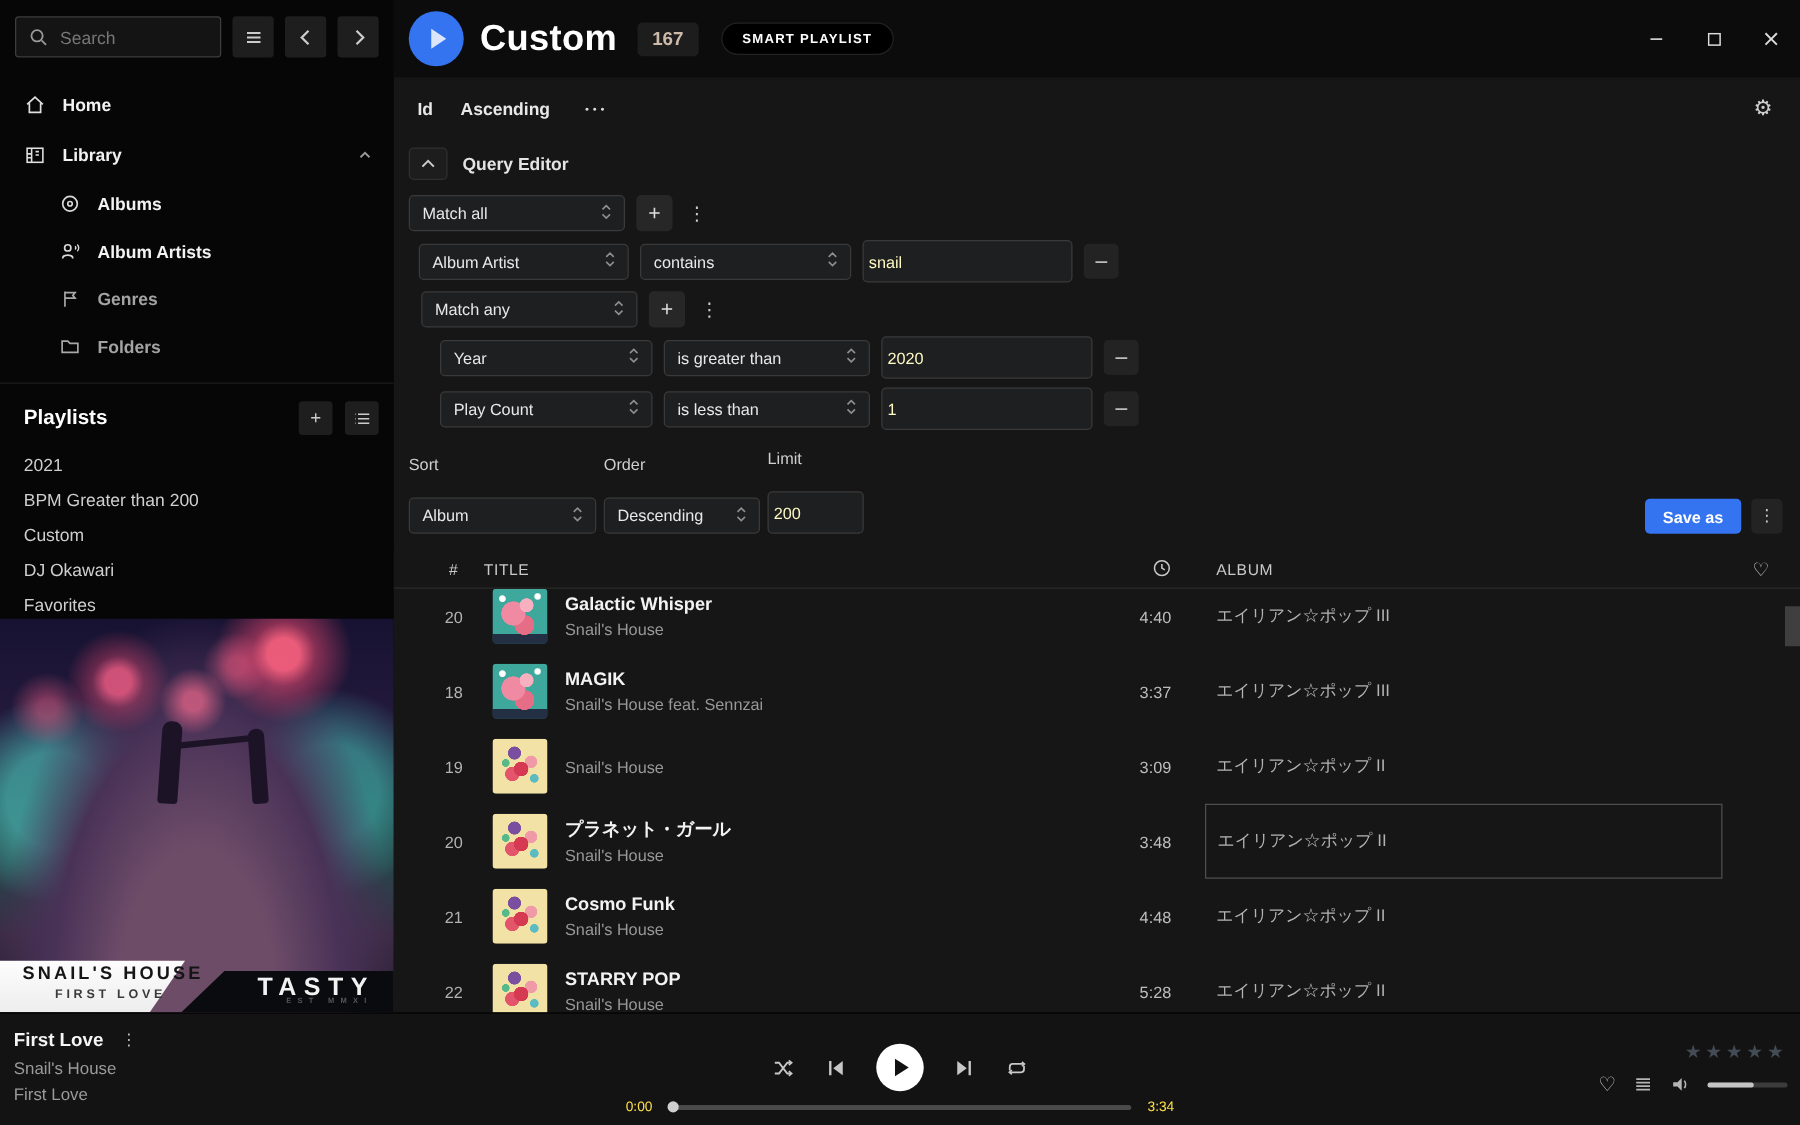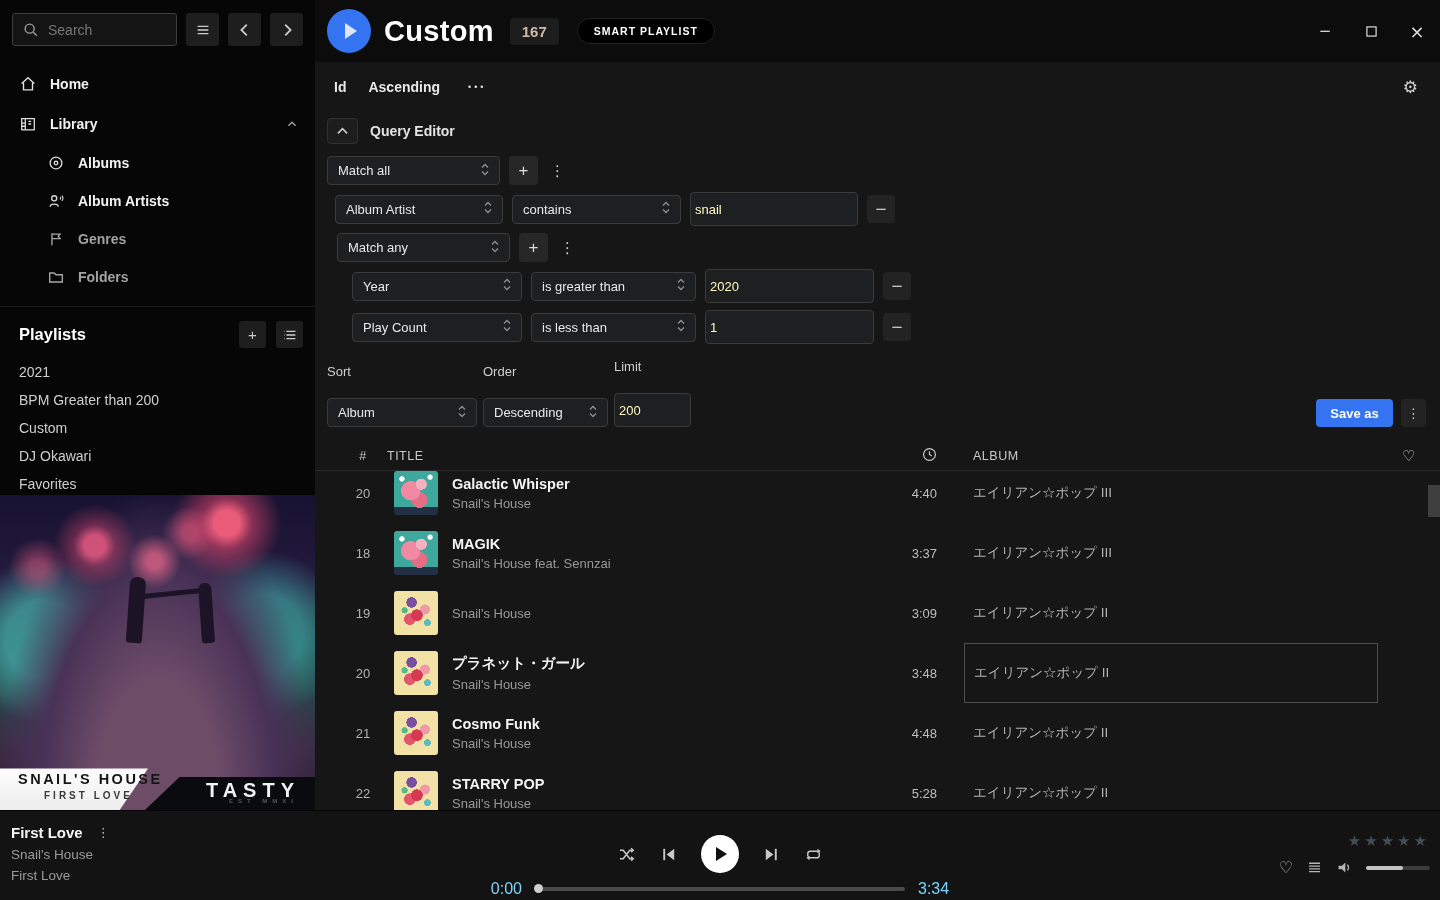--- a/index.html
+++ b/index.html
@@ -154,21 +154,21 @@
   .np-title-row { display:flex; align-items:center; gap:14px; }
   .np-title { font-size:15px; font-weight:800; color:#f5f5f5; }
   .np-menu { color:#bbb; font-size:13px; cursor:pointer; }
   .np-artist, .np-album { font-size:13.5px; color:#9a9a9a; margin-top:6px; }
   .transport { position:absolute; left:50%; top:24px; transform:translateX(-50%); display:flex; align-items:center; gap:23px; }
   .tr-btn { background:none; border:none; color:#c8c8c8; cursor:pointer; display:flex; align-items:center; justify-content:center; }
   .tr-btn svg { width:19px; height:19px; }
   .play-main { width:38px; height:38px; border-radius:50%; background:#fff; border:none; cursor:pointer;
     display:flex; align-items:center; justify-content:center; }
   .play-main .tri { width:0; height:0; border-left:11px solid #111; border-top:7px solid transparent; border-bottom:7px solid transparent; margin-left:3px; }
-  .progress-row { position:absolute; left:480px; top:69px; display:flex; align-items:center; font-size:16px; color:#7dd3fc; }
+  .progress-row { position:absolute; left:480px; top:69px; display:flex; align-items:center; font-size:11px; color:#fde047; }
   .pr-time { width:42px; }
   .pr-time.l { text-align:right; }
   .pr-bar { width:370px; height:4px; background:#4a4a4a; border-radius:2px; margin:0 13px; position:relative; cursor:pointer; }
   .pr-dot { position:absolute; left:-1px; top:-3px; width:9px; height:9px; border-radius:50%; background:#cfcfcf; }
   .rating { position:absolute; right:13px; top:21px; display:flex; gap:3px; }
   .rating span { font-size:15px; color:#434b55; cursor:pointer; }
   .pr-icons { position:absolute; right:10px; top:47px; display:flex; align-items:center; gap:13px; }
   .pi-heart { font-size:16px; color:#b5b5b5; cursor:pointer; }
   .pi-btn { background:none; border:none; color:#b5b5b5; cursor:pointer; display:flex; }
   .pi-btn svg { width:17px; height:17px; }

